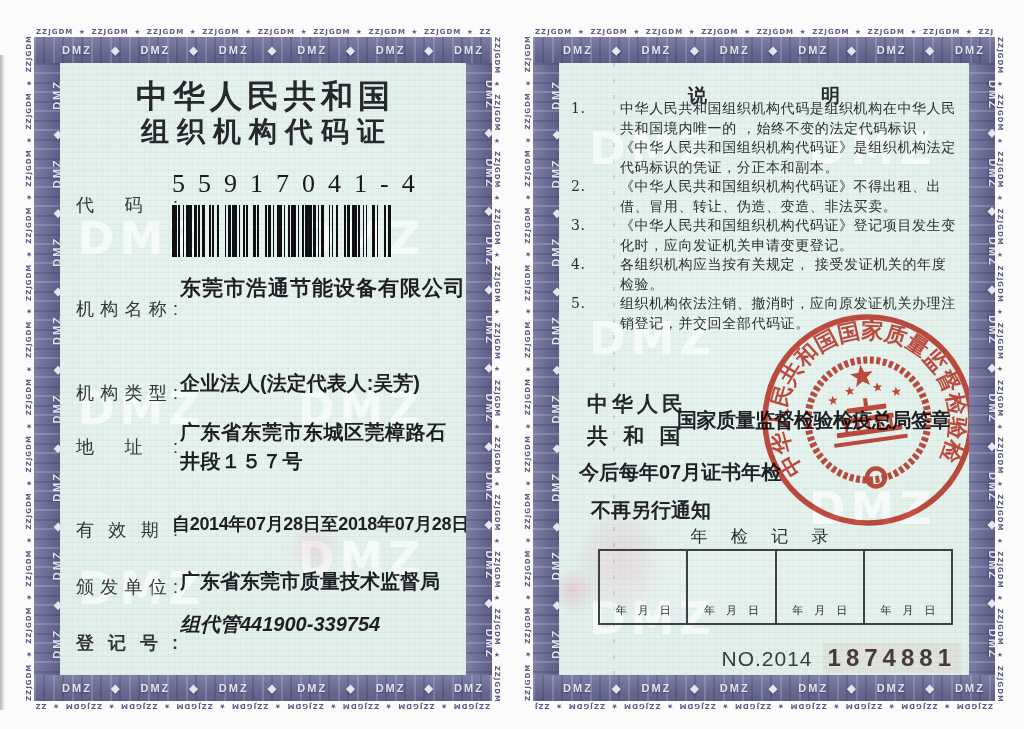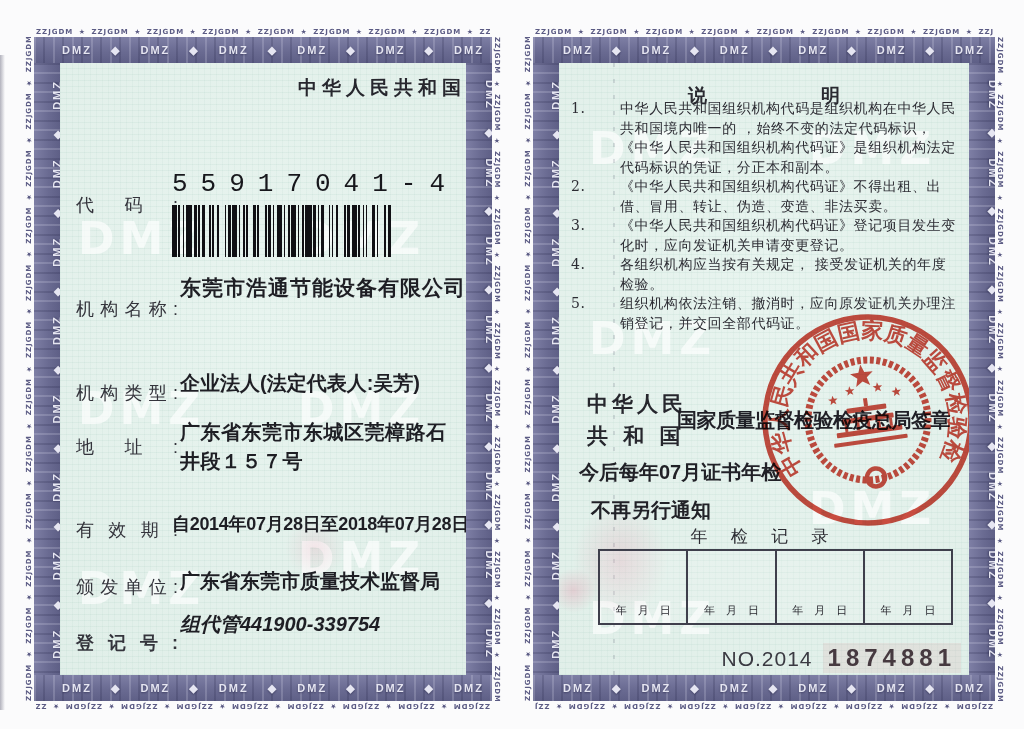--- a/index.html
+++ b/index.html
@@ -45,28 +45,28 @@
   .paper::before { content:""; position:absolute; inset:0; pointer-events:none;
     background-image:
       repeating-linear-gradient(0deg,  rgba(150,195,180,.13) 0 1px, rgba(0,0,0,0) 1px 6px),
       repeating-linear-gradient(90deg, rgba(150,195,180,.09) 0 1px, rgba(0,0,0,0) 1px 6px); }
   .wm { position:absolute; font:700 44px "DejaVu Sans", sans-serif; letter-spacing:5px;
     color:rgba(255,255,255,.65); pointer-events:none; }
 
   
   .cert-title { position:absolute; left:0; right:0; text-align:center;
     font-weight:700; color:#27272e; white-space:nowrap; }
-  .cert-title.l1 { top:12px; font-size:19px; letter-spacing:5px; text-indent:5px;text-align:right; }
+  .cert-title.l1 { top:12px; font-size:32px; letter-spacing:5px; text-indent:5px; }
   .cert-title.l2 { top:50px; font-size:28px; letter-spacing:8px; text-indent:8px; }
 
   .flabel { position:absolute; left:16px; width:102px; font-size:18px; color:#34343c;
     text-align:justify; text-align-last:justify; }
   .fvalue { position:absolute; left:120px; font-weight:700; color:#1e1e24; white-space:nowrap; }
 
-  .code-value { position:absolute; left:112px; top:106px; font-family:Liberation Mono, monospace;
+  .code-value { position:absolute; left:112px; top:106px; font-family:Liberation Serif, serif;
     font-size:26px; letter-spacing:13px; color:#17171c; }
   .barcode { position:absolute; left:112px; top:142px; width:220px; height:52px; fill:#101014; }
 
   .v-name { top:211px; font-size:21px; letter-spacing:1px; }
   .v-type { top:307px; font-size:20px; }
   .v-addr { top:355px; font-size:20px; letter-spacing:.5px; white-space:normal; width:282px; line-height:29px; }
   .v-valid { top:449px; left:112px; font-size:18px; letter-spacing:-.3px; }
   .v-issuer { top:505px; font-size:20px; }
   .v-reg { top:548px; font-size:20px;font-style:italic; }
   .lb-code { top:130px; } .lb-name { top:234px; } .lb-type { top:318px; } .lb-addr { top:372px; }
@@ -142,20 +142,21 @@
     <div class="paper">
       <span class="wm" style="left:18px;top:150px;">DMZ</span>
       <span class="wm" style="left:238px;top:150px;">DMZ</span>
       <span class="wm" style="left:18px;top:320px;">DMZ</span>
       <span class="wm" style="left:238px;top:320px;">DMZ</span>
       <span class="wm" style="left:18px;top:500px;">DMZ</span>
       <span class="wm" style="left:238px;top:470px;">DMZ</span>
       <div class="stain s3"></div>
 
       <div class="cert-title l1">中华人民共和国</div>
+      <div class="cert-title l2">组织机构代码证</div>
 
       <div class="flabel lb-code">代码:</div>
       <div class="code-value">55917041-4</div>
       <svg class="barcode" id="barcode" viewBox="0 0 220 52" preserveAspectRatio="none" shape-rendering="crispEdges">
           <rect x="0.0" y="0" width="4.7" height="52"></rect>
           <rect x="6.2" y="0" width="1.6" height="52"></rect>
           <rect x="10.8" y="0" width="1.6" height="52"></rect>
           <rect x="14.0" y="0" width="6.2" height="52"></rect>
           <rect x="21.7" y="0" width="3.1" height="52"></rect>
           <rect x="26.4" y="0" width="1.6" height="52"></rect>

